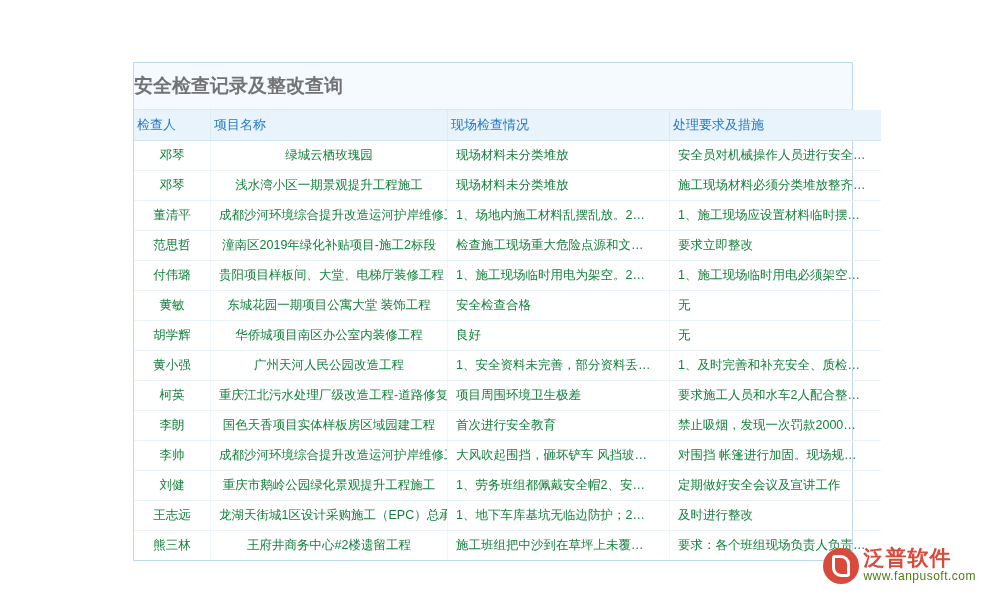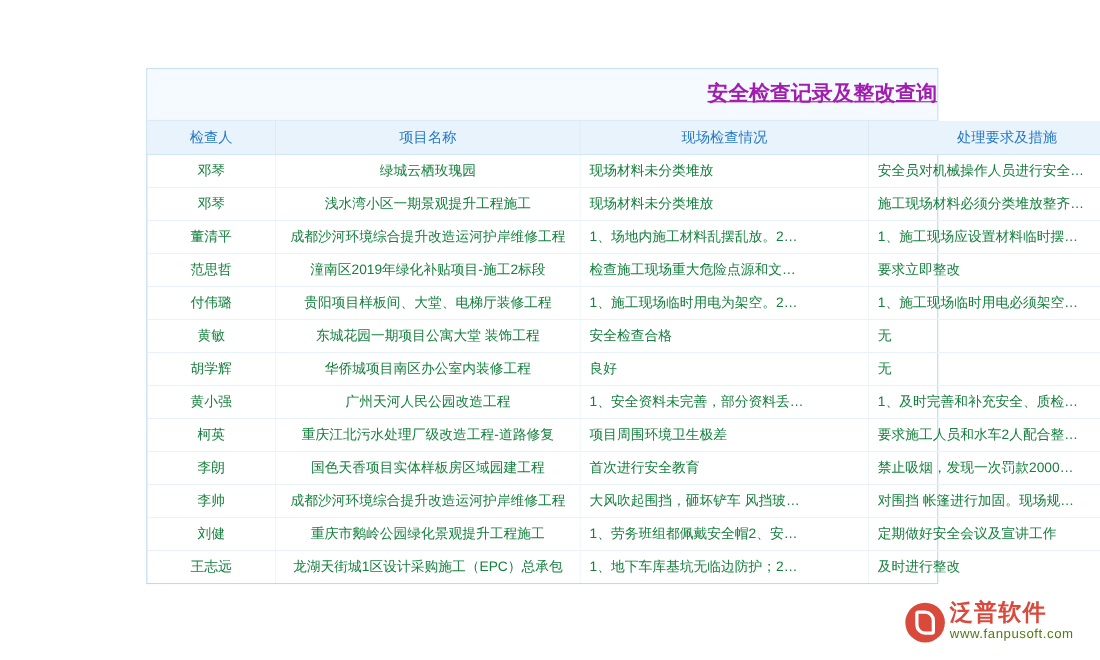--- a/index.html
+++ b/index.html
@@ -22,44 +22,43 @@
     left: 133px;
     top: 62px;
     width: 720px;
     border: 1px solid #bcd9f0;
     background: #ffffff;
     box-sizing: border-box;
   }
   .panel-title {
     height: 46px;
     line-height: 46px;
-    text-align: right;
+    text-align: left;
     font-size: 19px;
     font-weight: bold;
-    color: #a21caf;
+    color: #737373;
     background: #f4faff;
     border-bottom: 1px solid #dceaf7;
-    text-decoration: underline;
   }
   table.grid {
     width: 100%;
     border-collapse: collapse;
     table-layout: fixed;
     font-size: 12.5px;
   }
   table.grid th {
     background: #e8f3fc;
     color: #2779c5;
     font-weight: normal;
     font-size: 13px;
     height: 30px;
     border-bottom: 1px solid #d2e6f6;
     border-right: 1px solid #dbeaf7;
-    text-align: center;
-    padding: 0 23px;
+    text-align: left;
+    padding: 0 3px;
     white-space: nowrap;
     overflow: hidden;
   }
   table.grid th:last-child { border-right: none; }
   table.grid td {
     height: 29px;
     border-bottom: 1px solid #e9f2fa;
     border-right: 1px solid #eef5fb;
     color: #15803d;
     padding: 0 8px;
@@ -202,20 +201,26 @@
           <td class="col-project">重庆市鹅岭公园绿化景观提升工程施工</td>
           <td class="col-situation">1、劳务班组都佩戴安全帽2、安…</td>
           <td class="col-measure">定期做好安全会议及宣讲工作</td>
         </tr>
         <tr>
           <td class="col-person">王志远</td>
           <td class="col-project">龙湖天街城1区设计采购施工（EPC）总承包</td>
           <td class="col-situation">1、地下车库基坑无临边防护；2…</td>
           <td class="col-measure">及时进行整改</td>
         </tr>
+        <tr>
+          <td class="col-person">熊三林</td>
+          <td class="col-project">王府井商务中心#2楼遗留工程</td>
+          <td class="col-situation">施工班组把中沙到在草坪上未覆…</td>
+          <td class="col-measure">要求：各个班组现场负责人负责…</td>
+        </tr>
       </tbody>
     </table>
   </div>
 
   <div class="watermark">
     <div class="wm-logo"></div>
     <div class="wm-text">
       <div class="wm-name">泛普软件</div>
       <div class="wm-url">www.fanpusoft.com</div>
     </div>

